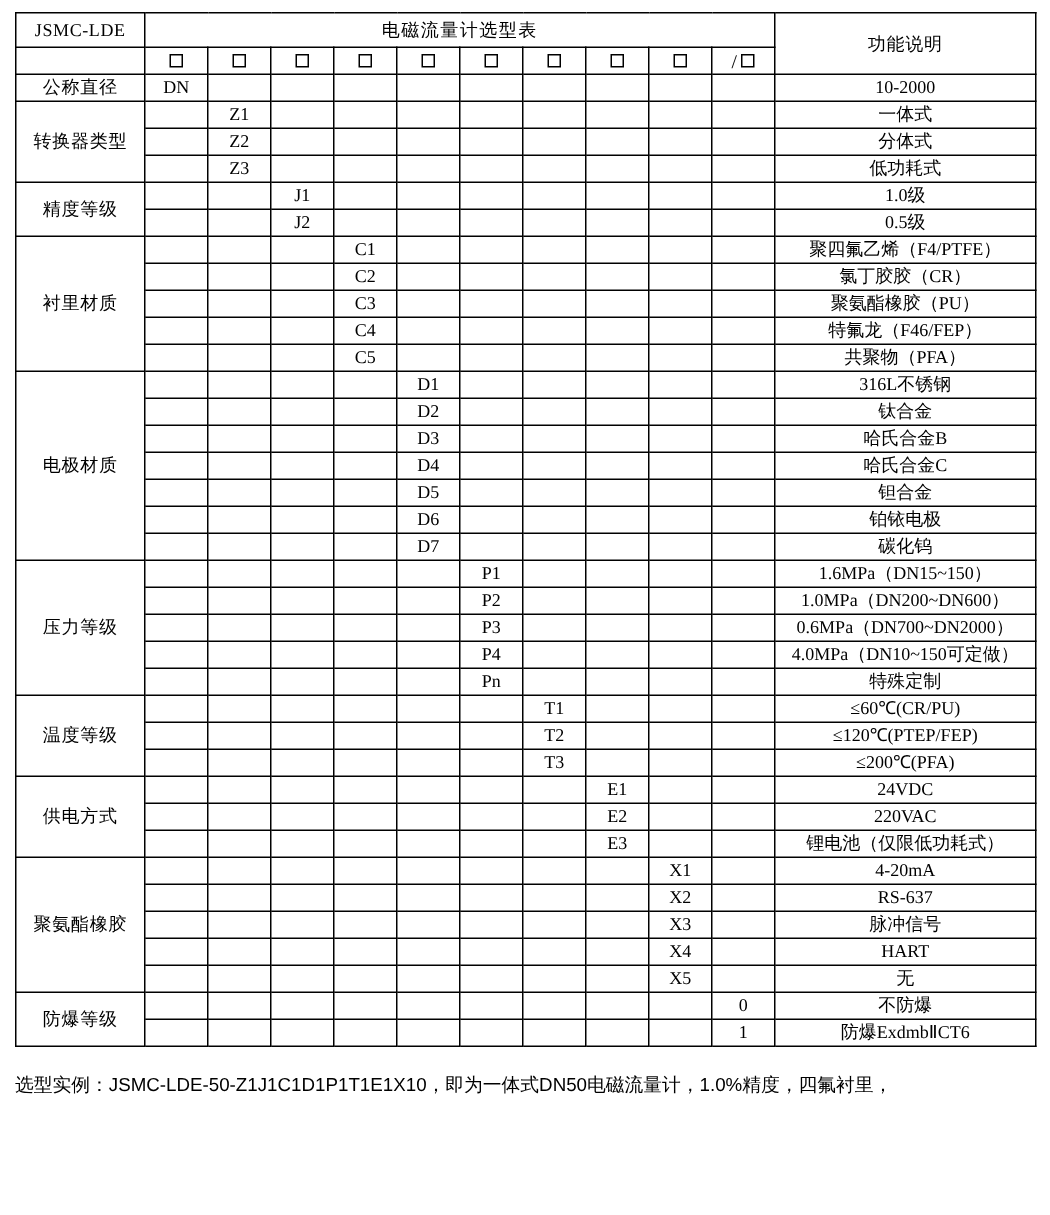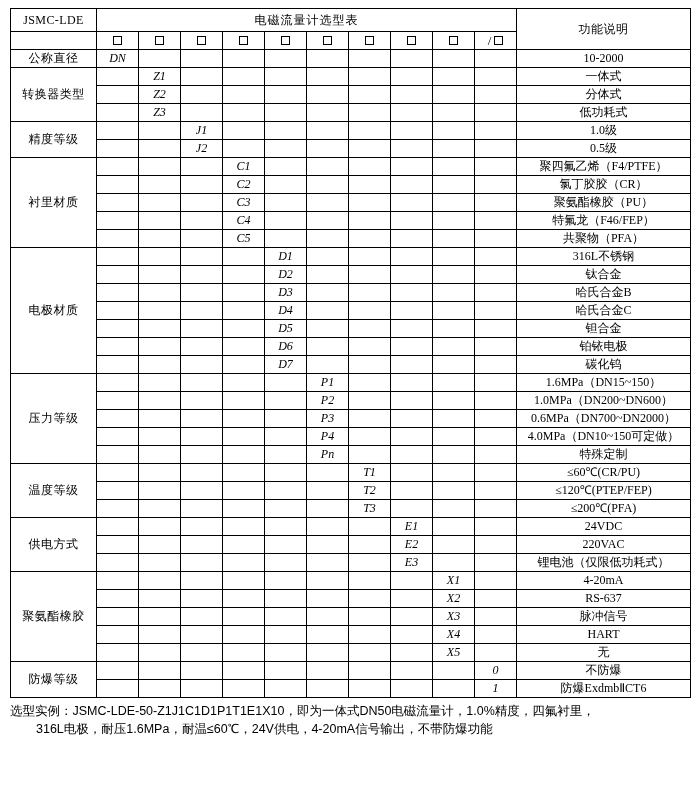--- a/index.html
+++ b/index.html
@@ -38,21 +38,20 @@
     overflow: hidden;
     white-space: nowrap;
   }
   td.lbl {
     font-size: 12.5px;
     letter-spacing: 0.5px;
   }
   td.code {
     font-family: "Liberation Serif", serif;
     font-size: 12.5px;
-    font-style: italic;
   }
   td.desc {
     font-family: "Liberation Serif", serif;
     font-size: 12.5px;
     margin-left: 23px;
   }
   td.title {
     font-size: 13px;
     letter-spacing: 1px;
   }
@@ -73,21 +72,21 @@
     box-sizing: border-box;
   }
   .slash {
     display: inline-block;
     font-family: "Liberation Serif", serif;
     font-size: 13px;
     padding-right: 3px;
   }
   .notes {
     width: 680px;
-    margin-top: 4px;
+    margin-top: 16px;
     font-size: 12.5px;
     line-height: 18px;
     font-family: "Liberation Sans", sans-serif;
   }
   .notes div {
     white-space: nowrap;
   }
   .note-indent {
     padding-left: 26px;
   }
@@ -653,16 +652,15 @@
           <td class="blank"></td>
           <td class="blank"></td>
           <td class="code">1</td>
           <td class="desc">防爆ExdmbⅡCT6</td>
         </tr>
       </tbody>
   </table>
 
   <div class="notes">
     <div>选型实例：JSMC-LDE-50-Z1J1C1D1P1T1E1X10，即为一体式DN50电磁流量计，1.0%精度，四氟衬里，</div>
-    <div class="note-indent">316L电极，耐压1.6MPa，耐温≤60℃，24V供电，4-20mA信号输出，不带防爆功能</div>
   </div>
 
 </div>
 
 </body></html>

